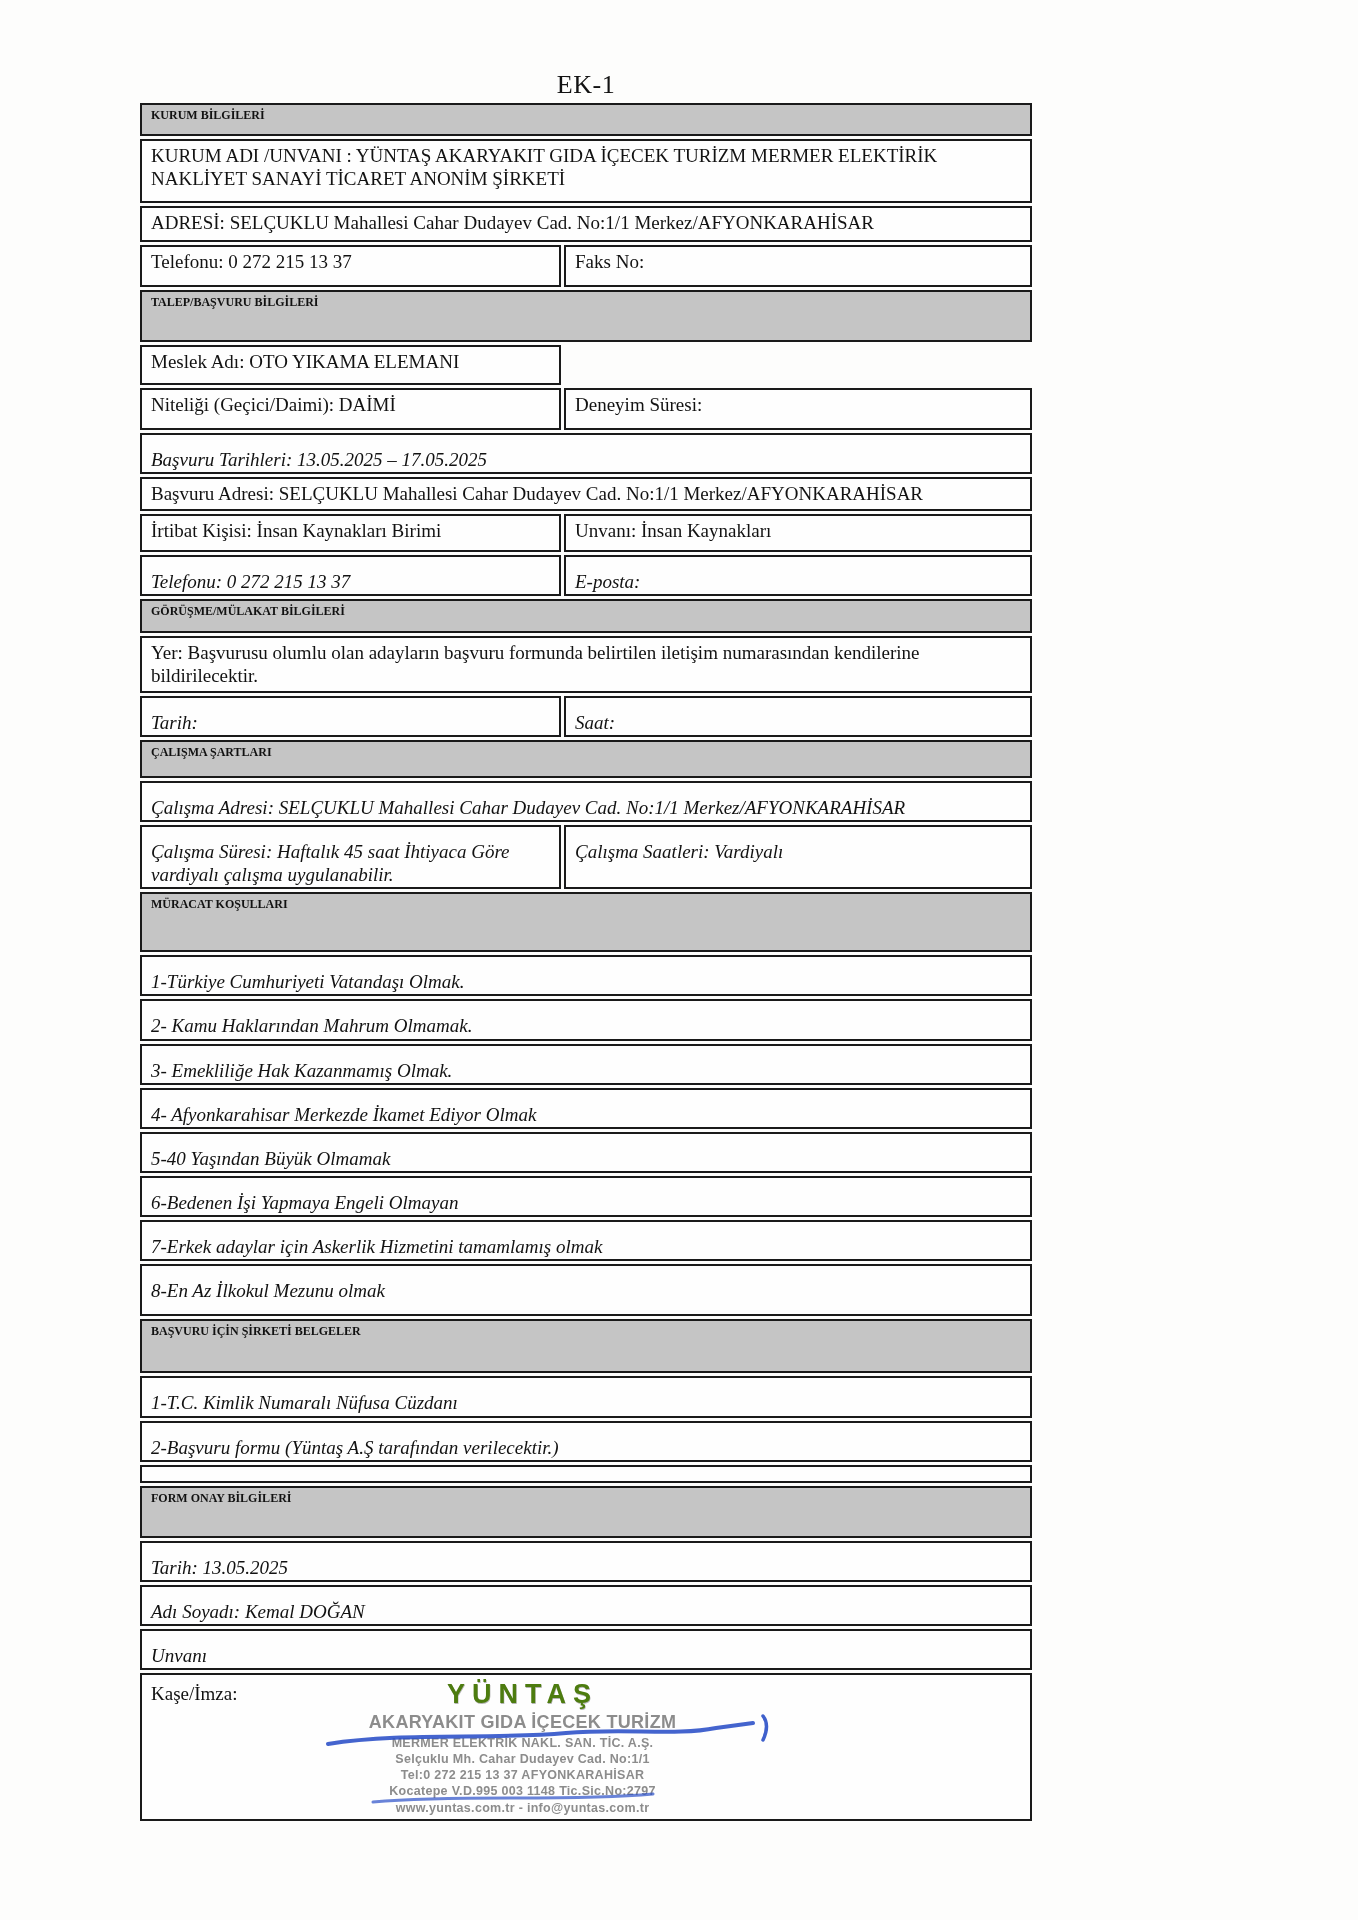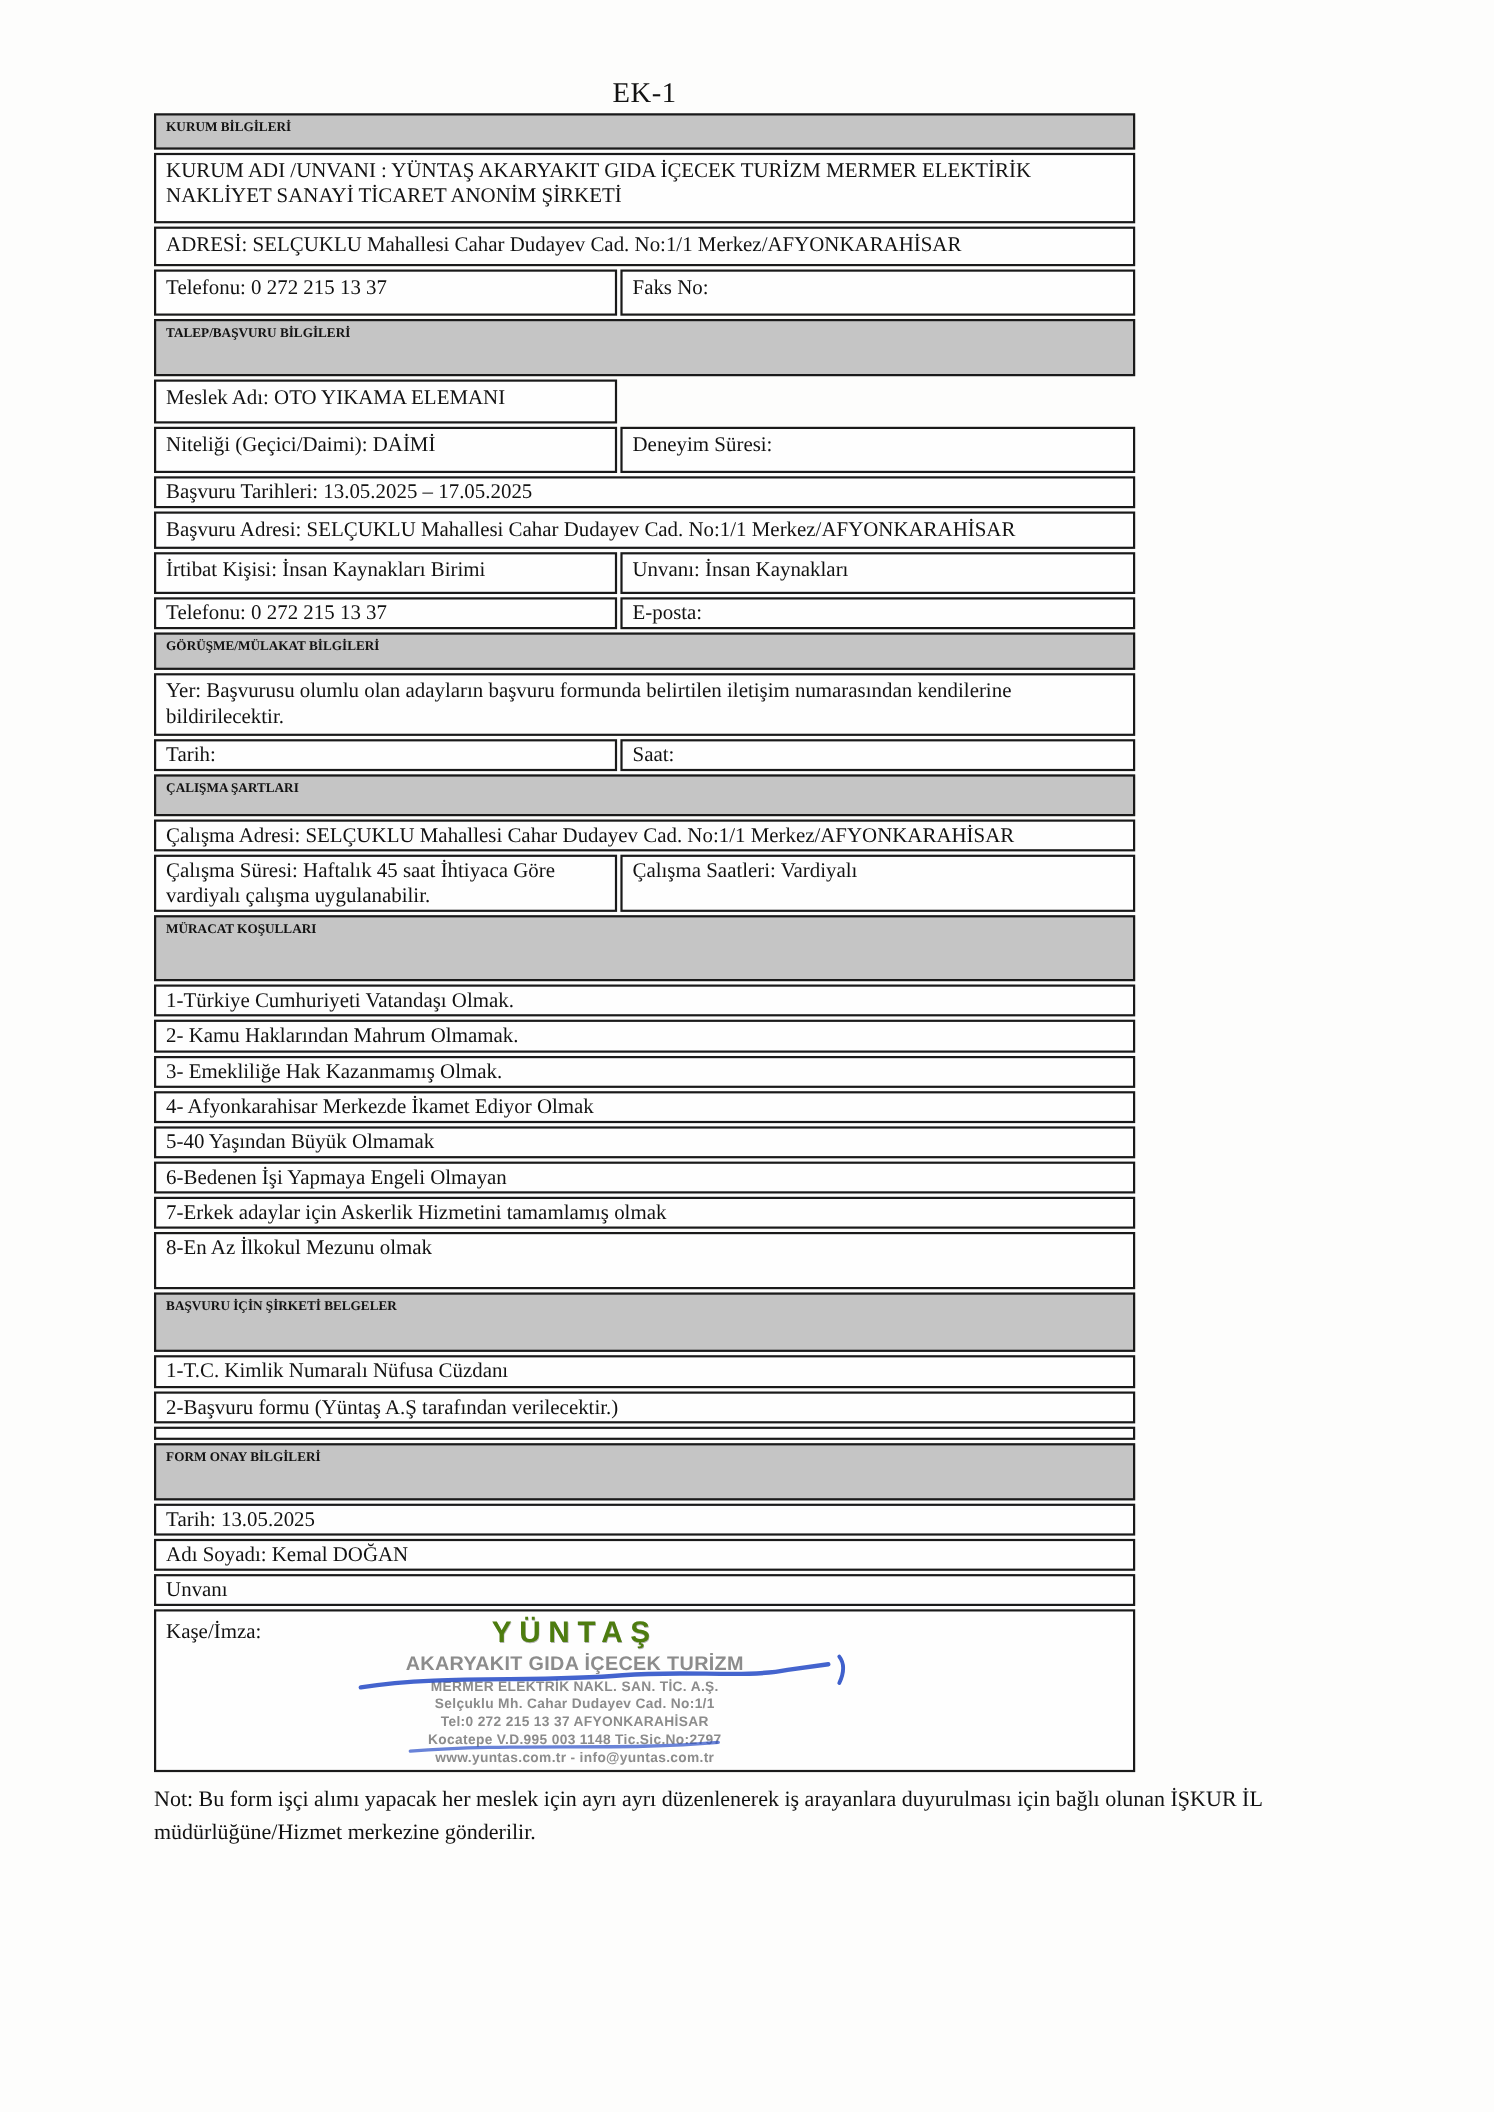--- a/index.html
+++ b/index.html
@@ -16,21 +16,21 @@
   .form { margin-left:140px; width:892px; margin-top:2px; }
   .row  { display:flex; gap:3px; margin-top:3px; align-items:stretch; }
   .cell {
     border:2px solid #1a1a1a; background:#fefefe;
     padding:3px 9px; font-size:19px; line-height:1.22;
   }
   .full { width:100%; }
   .left { width:47.2%; }
   .right{ flex:1; }
   .hdr  { background:#c5c5c5; font-weight:bold; font-size:12px; }
-  .tight{ padding-top:1px; padding-bottom:1px; }
+  .tight{ padding-top:13px; padding-bottom:1px;font-style:italic; }
 
   .kase { display:flex; align-items:flex-start; }
   .kase-label { margin-top:4px; }
   .stamp {
     position:relative; margin-left:105px; width:360px; text-align:center;
     font-family:"Liberation Sans", sans-serif; color:#8c8c8c; font-weight:bold;
   }
   .stamp-title { font-size:27px; letter-spacing:7px; color:#4d7c0f;
                  text-shadow:0.5px 0.5px 0 #b5b5b5; }
   .stamp-line  { font-size:12.5px; line-height:1.3; letter-spacing:0.3px; }
@@ -183,15 +183,14 @@
             <path d="M20,74 C95,62 180,70 258,63 C318,58 368,66 408,58 L445,53" fill="none" stroke="#2a4fc7" stroke-width="4" stroke-linecap="round" opacity="0.88"></path>
             <path d="M455,46 q7,9 0,24" fill="none" stroke="#2a4fc7" stroke-width="3.5" stroke-linecap="round" opacity="0.9"></path>
             <path d="M65,132 C160,124 255,132 345,124" fill="none" stroke="#2a4fc7" stroke-width="3" stroke-linecap="round" opacity="0.7"></path>
           </svg>
         </div>
       </div>
     </div>
 
   </main>
 
-  <p class="note">Not: Bu form işçi alımı yapacak her meslek için ayrı ayrı düzenlenerek iş arayanlara duyurulması için bağlı olunan İŞKUR İL müdürlüğüne/Hizmet merkezine gönderilir.</p>
 
 </div>
 
 </body></html>

